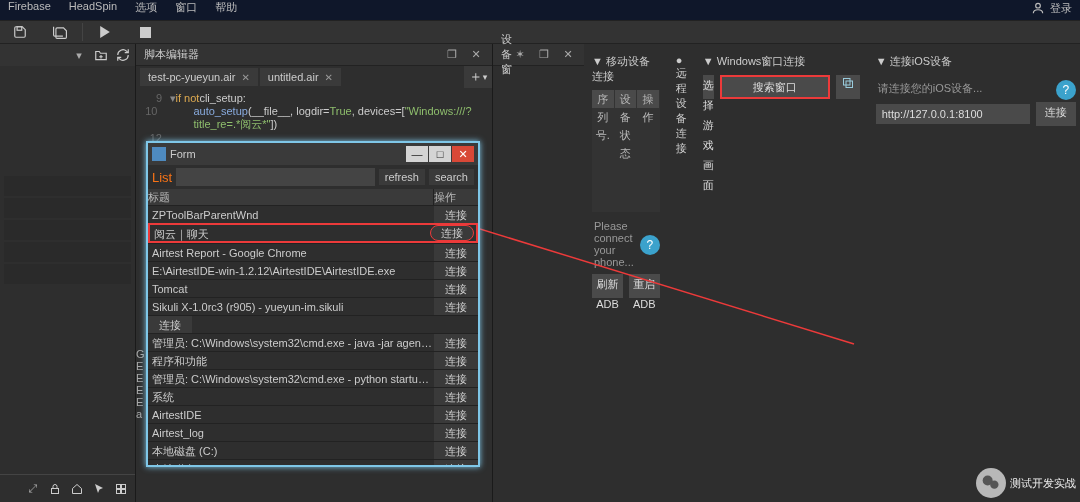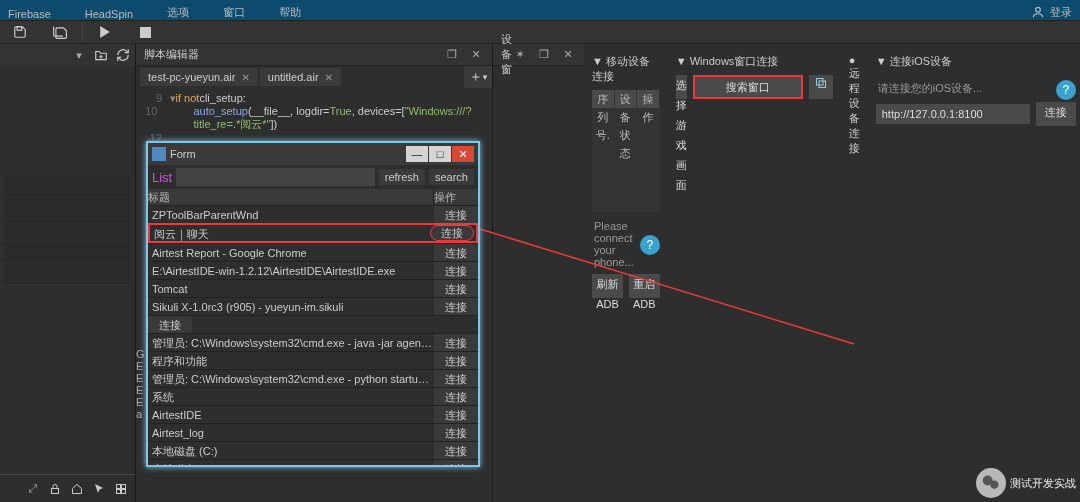--- a/index.html
+++ b/index.html
@@ -1,17 +1,17 @@
 <!DOCTYPE html>
 <html><head>
 <meta charset="utf-8">
 <style>
 *{box-sizing:border-box;margin:0;padding:0;font-family:"Microsoft YaHei",Arial,sans-serif;font-size:11px}
 body{background:#2e2e2e;color:#ccc;width:1080px;height:502px;overflow:hidden;position:relative}
-.menubar{display:flex;align-items:flex-end;height:20px;background:#0c4a6e;padding:0 8px;gap:34px;color:#bbb}
+.menubar{display:flex;align-items:flex-start;height:20px;background:#0f172a;padding:0 8px;gap:18px;color:#bbb}
 .menubar .right{margin-left:auto;display:flex;align-items:center;gap:4px}
 .toolbar{display:flex;align-items:center;height:24px;background:#333;border-top:1px solid #222;border-bottom:1px solid #222}
 .tbtn{width:40px;height:24px;display:flex;align-items:center;justify-content:center;color:#aaa}
 .divider{width:1px;height:18px;background:#444;margin:0 2px}
 .main{display:flex;height:458px}
 .leftcol{width:136px;background:#2e2e2e;border-right:1px solid #1a1a1a;display:flex;flex-direction:column}
 .leftstrip{height:22px;display:flex;align-items:center;justify-content:flex-end;gap:6px;padding-right:4px;background:#333}
 .icosq{width:16px;height:16px;display:flex;align-items:center;justify-content:center;color:#aaa}
 .leftspacer{flex:1}
 .leftstubs{margin-bottom:8px}
@@ -44,21 +44,21 @@
 .inp{background:#4a4a4a;height:20px;flex:1;padding:0 6px;color:#ddd;border:none}
 .highlight{border:2px solid #ec3a3a}
 
 .formdlg{position:absolute;left:146px;top:141px;width:334px;background:#2e2e2e;border:2px solid #7fc7e8;box-shadow:0 0 6px #7fc7e8;z-index:5}
 .dlgtitle{height:22px;background:#3a3a3a;display:flex;align-items:center;padding:0 4px}
 .dlgtitle .tico{width:14px;height:14px;background:#4e8abf;margin-right:4px}
 .wbtn{display:flex;margin-left:auto;gap:1px}
 .wb{width:22px;height:16px;background:#d4d4d4;display:flex;align-items:center;justify-content:center;color:#222;font-size:11px}
 .wb.red{background:#d84837;color:#fff}
 .listhead{display:flex;align-items:center;height:24px;background:#2e2e2e;padding:0 4px;gap:4px}
-.listhead .label{font-size:13px;color:#d946ef;margin-right:0}
+.listhead .label{font-size:13px;color:#f97316;margin-right:0}
 .listhead input{flex:1;background:#444;border:none;height:18px;color:#ddd;padding:0 4px}
 .sbtn{background:#3a3a3a;padding:2px 6px;color:#ccc}
 .listcols{display:flex;background:#3a3a3a;height:16px}
 .listcols div{color:#bbb;line-height:16px}
 .listcols .c1{flex:1;border-right:1px solid #222}
 .listcols .c2{width:44px}
 .listbody{max-height:260px;overflow:hidden}
 .lrow{display:flex;height:18px;border-top:1px solid #222}
 .lrow .c1{flex:1;padding-left:4px;color:#ccc;white-space:nowrap;overflow:hidden;text-overflow:ellipsis;line-height:18px}
 .lrow .c2{width:44px;text-align:center;line-height:18px;background:#3a3a3a;color:#ccc}
@@ -236,36 +236,36 @@
         <div class="hint" style="flex:1">Please connect your phone...</div>
         <div class="helpc">?</div>
       </div>
       <div class="btnrow">
         <div class="dbtn">刷新ADB</div>
         <div class="dbtn">重启ADB</div>
       </div>
     </div>
 
     <div class="sect">
+      <div class="collapser">● <span>远程设备连接</span></div>
+    </div>
+
+    <div class="sect">
       <div class="collapser">▼ <span>Windows窗口连接</span></div>
       <div class="btnrow">
         <div class="dbtn">选择游戏画面</div>
         <div class="dbtn highlight" style="flex:0 0 110px">搜索窗口</div>
         <div class="dbtn" style="flex:0 0 24px"><svg width="12" height="12" viewBox="0 0 24 24" fill="none" stroke="#9cd" stroke-width="2">
               <rect x="8" y="8" width="13" height="13"></rect>
               <rect x="3" y="3" width="13" height="13"></rect>
             </svg></div>
       </div>
     </div>
 
     <div class="sect">
-      <div class="collapser">● <span>远程设备连接</span></div>
-    </div>
-
-    <div class="sect">
       <div class="collapser">▼ <span>连接iOS设备</span></div>
       <div class="btnrow" style="margin-top:2px">
         <div class="hint" style="flex:1">请连接您的iOS设备...</div>
         <div class="helpc">?</div>
       </div>
       <div class="btnrow">
         <input class="inp" value="http://127.0.0.1:8100" style="">
         <div class="dbtn" style="flex:0 0 40px">连接</div>
       </div>
     </div>

